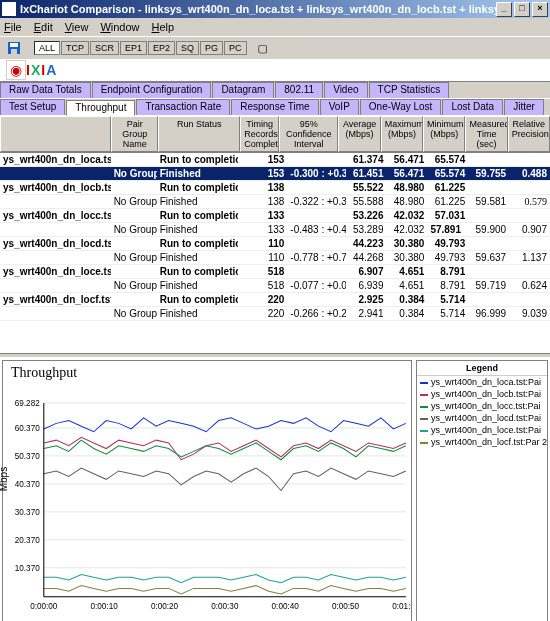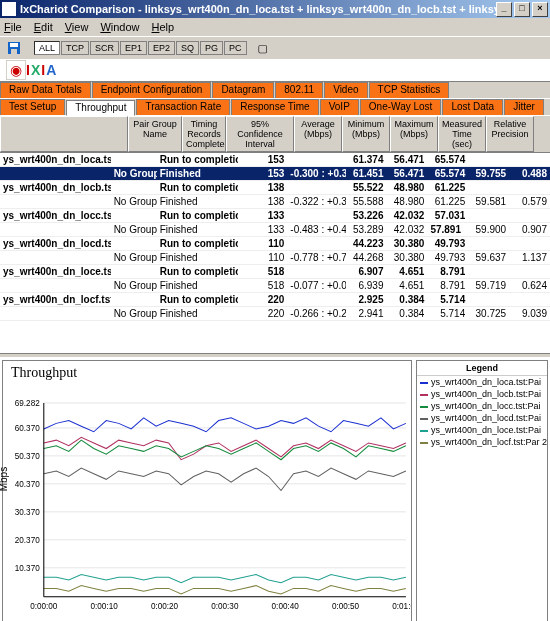--- a/index.html
+++ b/index.html
@@ -14,21 +14,21 @@
 .toolbar{height:22px;background:#d4d0c8;border-top:1px solid #fff;display:flex;align-items:center;padding:0 4px;gap:2px}
 .tbtn{width:18px;height:18px;border:1px solid #d4d0c8;display:flex;align-items:center;justify-content:center;font-size:11px}
 .tbtn.save svg{width:14px;height:14px}
 .filters{display:flex;gap:1px;margin-left:8px}
 .fbtn{padding:1px 4px;border:1px solid #808080;background:#d4d0c8;font-size:9px;font-family:Arial}
 .fbtn.active{border:1px inset #808080;background:#fff}
 .logo-row{height:22px;background:#fff;display:flex;align-items:center;padding:0 6px;border-bottom:1px solid #808080}
 .ixia{font-weight:bold;color:#c00;font-size:14px;letter-spacing:1px}
 .ixia .dot{color:#2a6}
 .tabs{display:flex;height:16px;background:#d4d0c8;border-bottom:1px solid #fff}
-.tab{padding:1px 8px;border:1px solid #808080;border-bottom:none;background:#f97316;font-size:10px;margin-right:1px;white-space:nowrap}
+.tab{padding:1px 8px;border:1px solid #808080;border-bottom:none;background:#c4b5fd;font-size:10px;margin-right:1px;white-space:nowrap}
 .tab.active{background:#fff;border-bottom:1px solid #fff;position:relative;top:1px}
 .headerrow{display:flex;background:#d4d0c8;border-bottom:1px solid #808080;font-size:9px}
 .hcell{border:1px solid #fff;border-right-color:#808080;border-bottom-color:#808080;padding:2px 3px;text-align:center;overflow:hidden}
 .datagrid{background:#fff;height:200px;overflow:auto;font-size:10px}
 .drow{display:flex;border-bottom:1px solid #eee}
 .dcell{padding:1px 3px;overflow:hidden;white-space:nowrap}
 .boldrow .dcell{font-weight:bold}
 .selrow{background:#0a246a;color:#fff}
 .selrow .dcell{font-weight:bold}
 .splitter{height:3px;background:#d4d0c8;border-top:1px solid #808080;border-bottom:1px solid #fff}
@@ -104,25 +104,26 @@
     <div class="tab">Response Time</div>
     <div class="tab">VoIP</div>
     <div class="tab">One-Way Lost</div>
     <div class="tab">Lost Data</div>
     <div class="tab">Jitter</div>
   </div>
 
 <div class="headerrow">
   <div class="hcell" style="width:120px"></div>
   <div class="hcell" style="width:46px">Pair Group Name</div>
+  <div class="hcell" style="width:86px">Run Status</div>
   <div class="hcell" style="width:36px">Timing Records Completed</div>
   <div class="hcell" style="width:60px">95% Confidence Interval</div>
   <div class="hcell" style="width:40px">Average (Mbps)</div>
+  <div class="hcell" style="width:40px">Maximum (Mbps)</div>
   <div class="hcell" style="width:40px">Minimum (Mbps)</div>
-  <div class="hcell" style="width:40px">Maximum (Mbps)</div>
   <div class="hcell" style="width:40px">Measured Time (sec)</div>
   <div class="hcell" style="width:40px">Relative Precision</div>
 </div>
 
 <div class="datagrid" id="grid">
     <div class="drow boldrow">
       <div class="dcell" style="width: 120px;">ys_wrt400n_dn_loca.tst</div>
       <div class="dcell" style="width: 46px;"></div>
       <div class="dcell" style="width: 86px;">Run to completion</div>
       <div class="dcell" style="width: 50px; text-align: right;">153</div>
@@ -160,21 +161,21 @@
     <div class="drow">
       <div class="dcell" style="width: 120px;"></div>
       <div class="dcell" style="width: 46px;">No Group</div>
       <div class="dcell" style="width: 86px;">Finished</div>
       <div class="dcell" style="width: 50px; text-align: right;">138</div>
       <div class="dcell" style="width: 60px; text-align: right;">-0.322 : +0.322</div>
       <div class="dcell" style="width: 40px; text-align: right;">55.588</div>
       <div class="dcell" style="width: 40px; text-align: right;">48.980</div>
       <div class="dcell" style="width: 40px; text-align: right;">61.225</div>
       <div class="dcell" style="width: 40px; text-align: right;">59.581</div>
-      <div class="dcell" style="width: 40px; text-align: right;">0.579</div>
+      <div class="dcell" style="width: 40px; text-align: right; font-family: Liberation Serif, serif;">0.579</div>
     </div>
     <div class="drow boldrow">
       <div class="dcell" style="width: 120px;">ys_wrt400n_dn_locc.tst</div>
       <div class="dcell" style="width: 46px;"></div>
       <div class="dcell" style="width: 86px;">Run to completion</div>
       <div class="dcell" style="width: 50px; text-align: right;">133</div>
       <div class="dcell" style="width: 60px; text-align: right;"></div>
       <div class="dcell" style="width: 40px; text-align: right;">53.226</div>
       <div class="dcell" style="width: 40px; text-align: right;">42.032</div>
       <div class="dcell" style="width: 40px; text-align: right;">57.031</div>
@@ -255,21 +256,21 @@
     </div>
     <div class="drow">
       <div class="dcell" style="width: 120px;"></div>
       <div class="dcell" style="width: 46px;">No Group</div>
       <div class="dcell" style="width: 86px;">Finished</div>
       <div class="dcell" style="width: 50px; text-align: right;">220</div>
       <div class="dcell" style="width: 60px; text-align: right;">-0.266 : +0.266</div>
       <div class="dcell" style="width: 40px; text-align: right;">2.941</div>
       <div class="dcell" style="width: 40px; text-align: right;">0.384</div>
       <div class="dcell" style="width: 40px; text-align: right;">5.714</div>
-      <div class="dcell" style="width: 40px; text-align: right;">30.725</div>
+      <div class="dcell" style="width: 40px; text-align: right;">96.999</div>
       <div class="dcell" style="width: 40px; text-align: right;">9.039</div>
     </div>
   </div>
 
 <div class="splitter"></div>
 
 <div class="chart-area">
   <div class="chart-panel">
     <div class="chart-title">Throughput</div>
     <div class="ylabel">Mbps</div>

